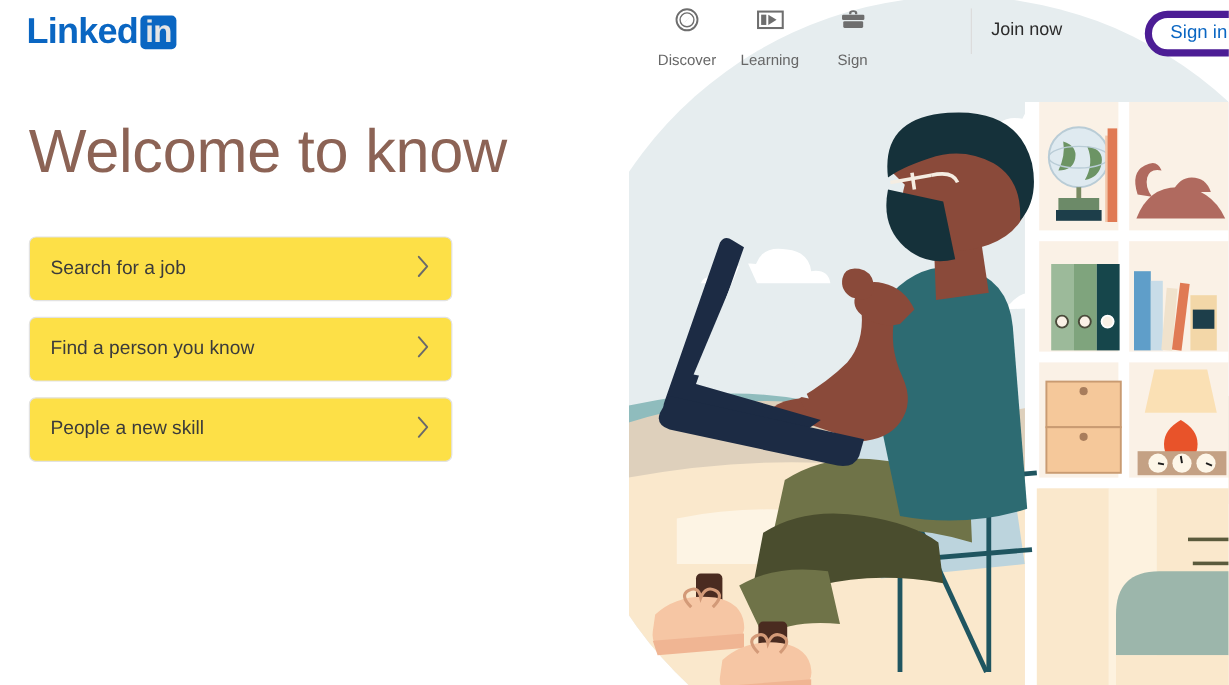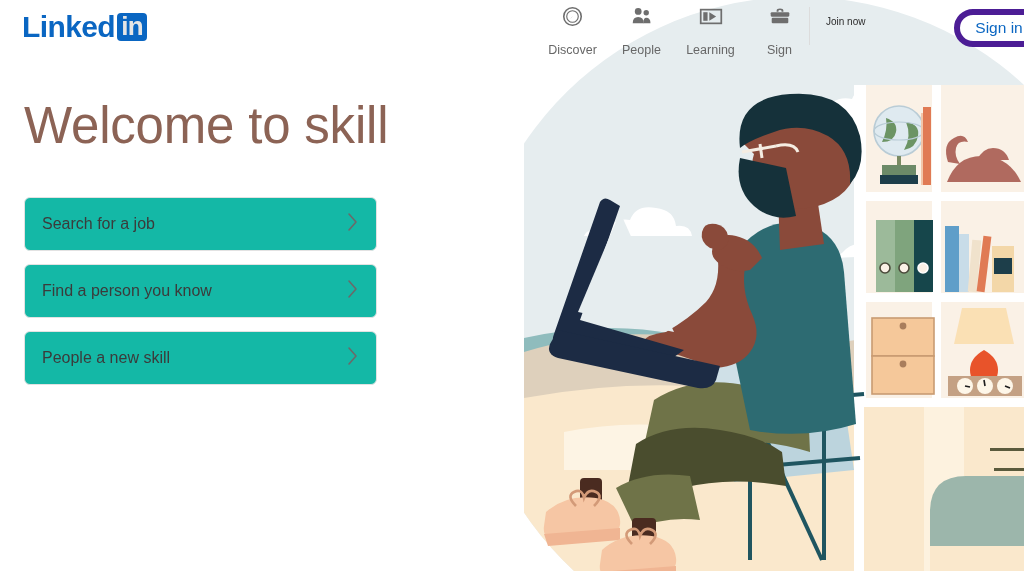--- a/index.html
+++ b/index.html
@@ -54,21 +54,21 @@
     font-size: 12.5px; color: #676767;
     white-space: nowrap;
   }
 
   .divider {
     position: absolute; left: 809px; top: 7px;
     width: 1px; height: 38px; background: #dcdcdc;
   }
   .join-now {
     position: absolute; left: 826px; top: 16px;
-    font-size: 10px; color: #2b2b2b;
+    font-size: 15px; color: #2b2b2b;
     cursor: pointer; background: none; border: none;
     font-family: "Liberation Sans", sans-serif;
   }
   .signin {
     position: absolute; left: 954px; top: 9px;
     width: 90px; height: 38px;
     border: 6px solid #4c1d95; border-radius: 20px;
     background: #fff; color: #0a66c2;
     font-size: 15.5px;
     display: flex; align-items: center; justify-content: center;
@@ -83,21 +83,21 @@
     font-weight: 300; color: #8c6355;
     letter-spacing: -0.2px;
   }
   .cta-list { margin-top: 41px; }
   .cta {
     width: 353px; height: 54px;
     border: 1px solid #e2e2e2; border-radius: 6px;
     display: flex; align-items: center; justify-content: space-between;
     padding: 0 18px 0 17px;
     margin-bottom: 13px;
-    background: #14b8a6; cursor: pointer;
+    background: #fde047; cursor: pointer;
   }
   .cta-label { font-size: 16px; color: #3b3b3b; }
   .cta-chev { color: #6a6a6a; }
 
   
   .art { position: absolute; right: 0; top: 0; width: 500px; height: 571px; overflow: hidden; z-index: 10; }
   .art svg { display: block; }
 </style>
 </head>
 <body>
@@ -117,31 +117,20 @@
         <span class="nav-icon">
           <svg width="21" height="21" viewBox="0 0 24 24">
             <circle cx="12" cy="12" r="10" fill="none" stroke="#6e6e6e" stroke-width="1.8"></circle>
             <circle cx="12" cy="12" r="6.6" fill="none" stroke="#6e6e6e" stroke-width="1.3"></circle>
             <path d="M15 9 L10.5 13.5 L9 15 L13.5 10.5 Z" fill="#6e6e6e"></path>
           </svg>
         </span>
         <span class="nav-label">Discover</span>
       </div>
 
-      <div class="nav-item">
-        <span class="nav-icon">
-          <svg width="22" height="21" viewBox="0 0 26 24">
-            <circle cx="8.5" cy="6" r="4" fill="#6e6e6e"></circle>
-            <circle cx="18" cy="7.5" r="3.2" fill="#6e6e6e"></circle>
-            <path d="M2 20 Q2 12.5 8.5 12.5 Q15 12.5 15 20 Z" fill="#6e6e6e"></path>
-            <path d="M14.5 20 Q14.5 13.5 18 13.5 Q23 13.5 23 20 Z" fill="#6e6e6e"></path>
-          </svg>
-        </span>
-        <span class="nav-label">People</span>
-      </div>
 
       <div class="nav-item">
         <span class="nav-icon">
           <svg width="24" height="21" viewBox="0 0 28 22">
             <rect x="2" y="3" width="24" height="16" fill="none" stroke="#6e6e6e" stroke-width="2"></rect>
             <rect x="5" y="6" width="5" height="10" fill="#6e6e6e"></rect>
             <path d="M12 6 L12 16 L20 11 Z" fill="#6e6e6e"></path>
           </svg>
         </span>
         <span class="nav-label">Learning</span>
@@ -161,21 +150,21 @@
     </div>
 
     <div class="divider"></div>
 
     <button class="join-now">Join now</button>
     <div class="signin">Sign in</div>
   </div>
 
   <div class="hero">
     <h1 class="headline">
-      <span>Welcome to skill</span><br>
+      <span>Welcome to know</span><br>
     </h1>
 
     <div class="cta-list">
       <div class="cta">
         <span class="cta-label">Search for a job</span>
         <span class="cta-chev">
           <svg width="11" height="20" viewBox="0 0 11 20">
               <path d="M2 2 L9 10 L2 18" fill="none" stroke="#6a6a6a" stroke-width="1.6" stroke-linecap="round" stroke-linejoin="round"></path>
             </svg>
         </span>

